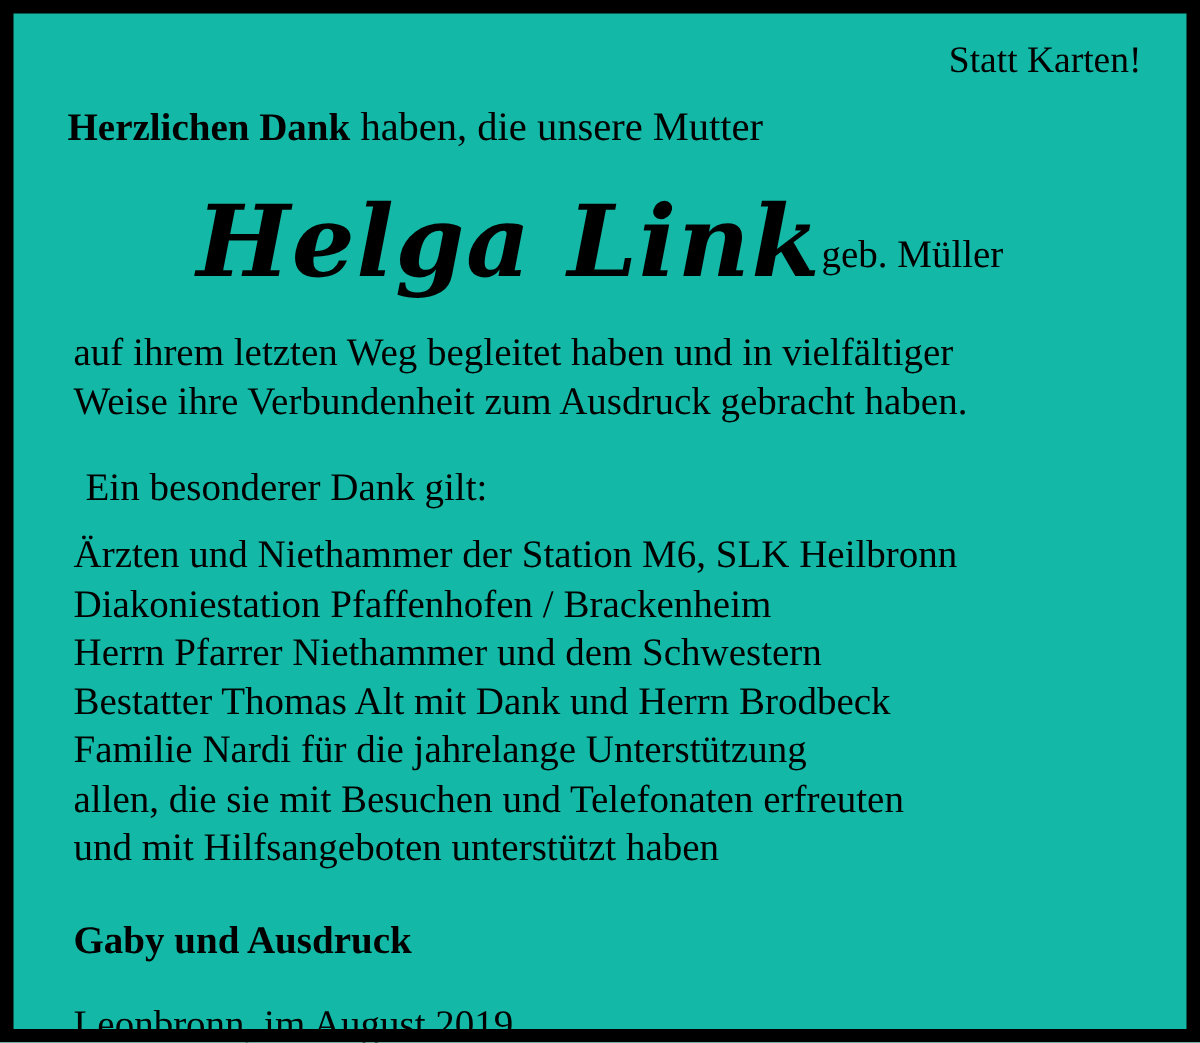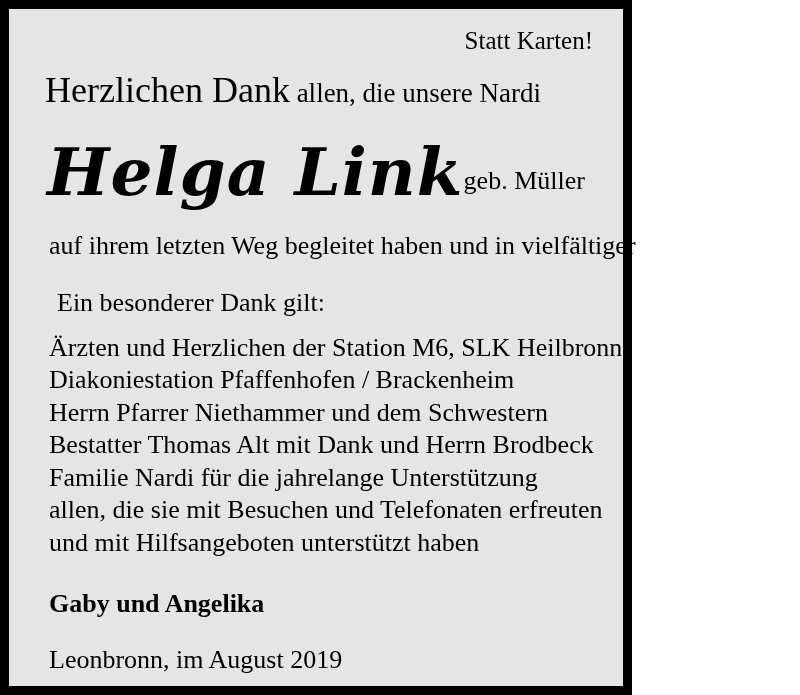--- a/index.html
+++ b/index.html
@@ -9,43 +9,43 @@
   }
   body {
     width: 800px;
     height: 695px;
     font-family: "Liberation Serif", serif;
     color: #000000;
     overflow: hidden;
   }
   .notice {
     box-sizing: border-box;
-    width: 632px;
+    width: 800px;
     height: 695px;
     border: 9px solid #000000;
-    background: #e5e5e5;
+    background: #14b8a6;
     padding: 16px 22px 10px 22px;
     position: relative;
   }
   .statt-karten {
     text-align: right;
     font-size: 25px;
     line-height: 1.1;
     padding-right: 8px;
     margin-top: 2px;
   }
   .thanks-line {
     font-size: 27px;
     margin-top: 14px;
     margin-left: 14px;
     white-space: nowrap;
   }
   .thanks-line .bold {
-    font-weight: normal;
-    font-size: 36px;
+    font-weight: bold;
+    font-size: 26px;
   }
   .name-row {
     margin-top: 22px;
     text-align: center;
     white-space: nowrap;
   }
   .name {
     font-family: "DejaVu Serif", serif;
     font-style: italic;
     font-weight: bold;
@@ -93,39 +93,40 @@
     margin-top: 26px;
   }
 </style>
 </head>
 <body>
 
 <div class="notice">
 
   <div class="statt-karten">Statt Karten!</div>
 
-  <div class="thanks-line"><span class="bold">Herzlichen Dank</span><span> allen, die unsere Nardi</span></div>
+  <div class="thanks-line"><span class="bold">Herzlichen Dank</span><span> haben, die unsere Mutter</span></div>
 
   <div class="name-row">
     <span class="name">Helga Link</span><span class="maiden">geb. Müller</span>
   </div>
 
   <div class="para">
     <span class="l">auf ihrem letzten Weg begleitet haben und in vielfältiger</span>
+    <span class="l">Weise ihre Verbundenheit zum Ausdruck gebracht haben.</span>
   </div>
 
   <div class="special">Ein besonderer Dank gilt:</div>
 
   <div class="list">
-    <span class="l">Ärzten und Herzlichen der Station M6, SLK Heilbronn</span>
+    <span class="l">Ärzten und Niethammer der Station M6, SLK Heilbronn</span>
     <span class="l">Diakoniestation Pfaffenhofen / Brackenheim</span>
     <span class="l">Herrn Pfarrer Niethammer und dem Schwestern</span>
     <span class="l">Bestatter Thomas Alt mit Dank und Herrn Brodbeck</span>
     <span class="l">Familie Nardi für die jahrelange Unterstützung</span>
     <span class="l">allen, die sie mit Besuchen und Telefonaten erfreuten</span>
     <span class="l">und mit Hilfsangeboten unterstützt haben</span>
   </div>
 
-  <div class="signers">Gaby und Angelika</div>
+  <div class="signers">Gaby und Ausdruck</div>
 
   <div class="place">Leonbronn, im August 2019</div>
 
 </div>
 
 </body></html>

